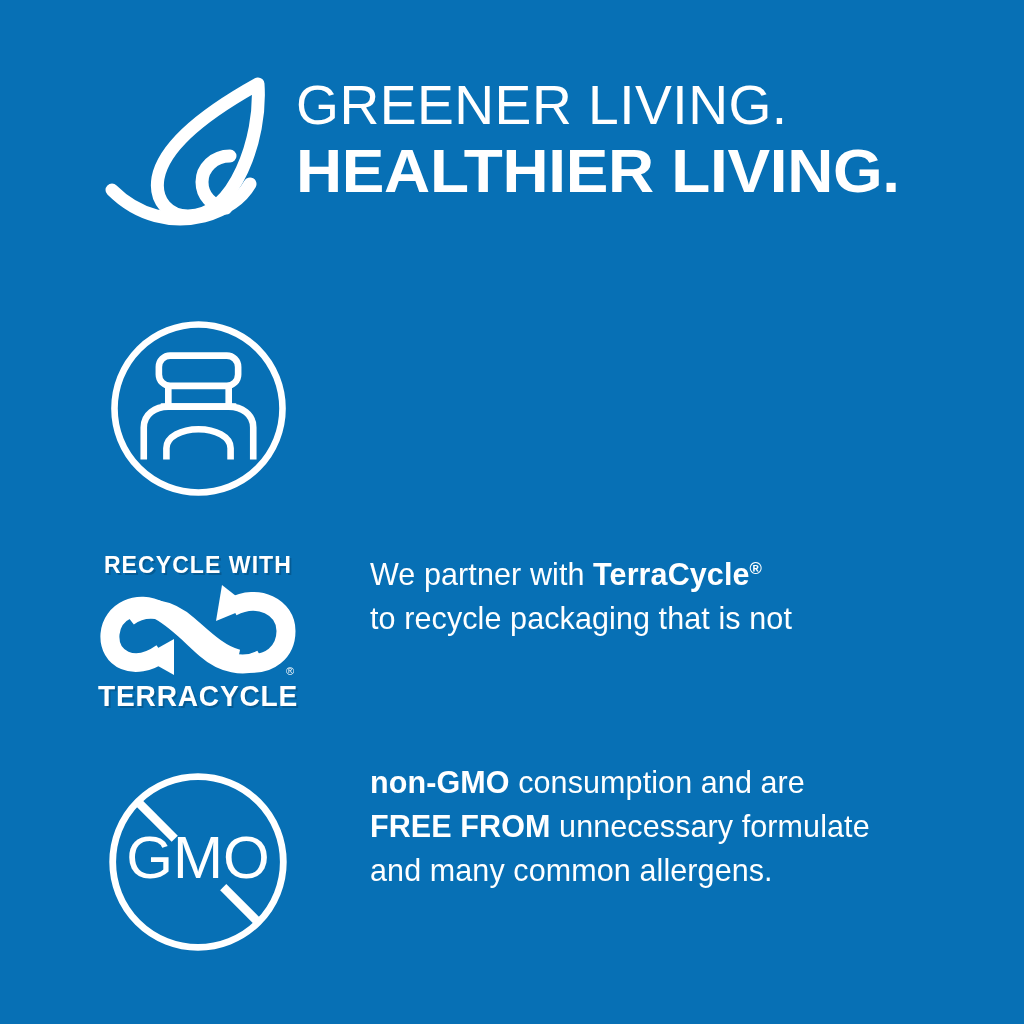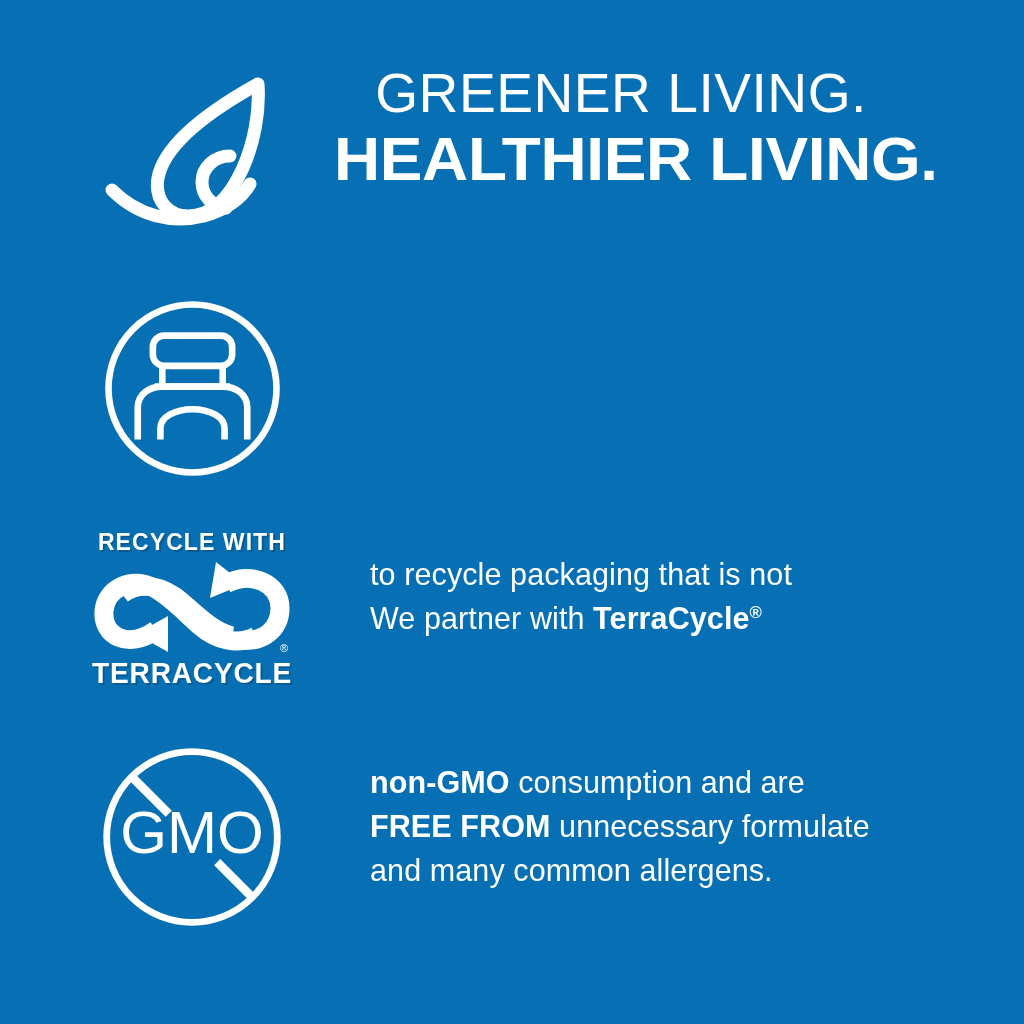--- a/index.html
+++ b/index.html
@@ -37,23 +37,22 @@
   .leaf-mark {
     position: absolute;
     left: 108px;
     top: 8px;
     width: 180px;
     height: 160px;
   }
   .headline-text {
     position: absolute;
     left: 296px;
-    top: 0;
+    top: 12px;
     width: 660px;
-    text-align: center;
   }
   .hl-line1 {
     color: #ffffff;
     font-family: "Liberation Sans", sans-serif;
     font-size: 56px;
     font-weight: 400;
     letter-spacing: 0.5px;
     line-height: 62px;
     white-space: nowrap;
     transform: scaleX(0.985);
@@ -78,26 +77,26 @@
     left: 0;
     width: 1024px;
     display: block;
   }
   #row-plastic { top: 296px; height: 205px; }
   #row-terracycle { top: 528px; height: 185px; }
   #row-gmo { top: 742px; height: 215px; }
 
   .row-icon {
     position: absolute;
-    left: 94px;
+    left: 100px;
     top: 0;
     width: 196px;
     height: 100%;
     display: flex;
-    align-items: flex-start;
+    align-items: flex-end;
     justify-content: center;
   }
   .row-text {
     position: absolute;
     left: 370px;
     top: 0;
     width: 610px;
     color: #ffffff;
     font-family: "Liberation Sans", sans-serif;
     font-size: 30.5px;
@@ -219,22 +218,22 @@
 
           <polygon points="124,4 152,26 118,40" fill="#ffffff"></polygon>
 
           <text x="188" y="94" fill="#ffffff" font-size="11" font-family="Liberation Sans, sans-serif">®</text>
         </svg>
 
         <div class="tc-word tc-bottom">TERRACYCLE</div>
       </div>
     </div>
     <div class="row-text">
+        <div><span>We partner with </span><b>TerraCycle</b><sup>®</sup></div>
         <div><span>to recycle packaging that is not</span></div>
-        <div><span>We partner with </span><b>TerraCycle</b><sup>®</sup></div>
       </div>
   </div>
 
   <div class="row" id="row-gmo">
     <div class="row-icon">
       <svg viewBox="0 0 196 196" width="190" height="190" aria-hidden="true">
         <circle cx="98" cy="98" r="88" fill="none" stroke="#ffffff" stroke-width="7"></circle>
 
         <line x1="36" y1="36" x2="74" y2="74" stroke="#ffffff" stroke-width="9"></line>
         <line x1="124" y1="124" x2="160" y2="160" stroke="#ffffff" stroke-width="9"></line>

